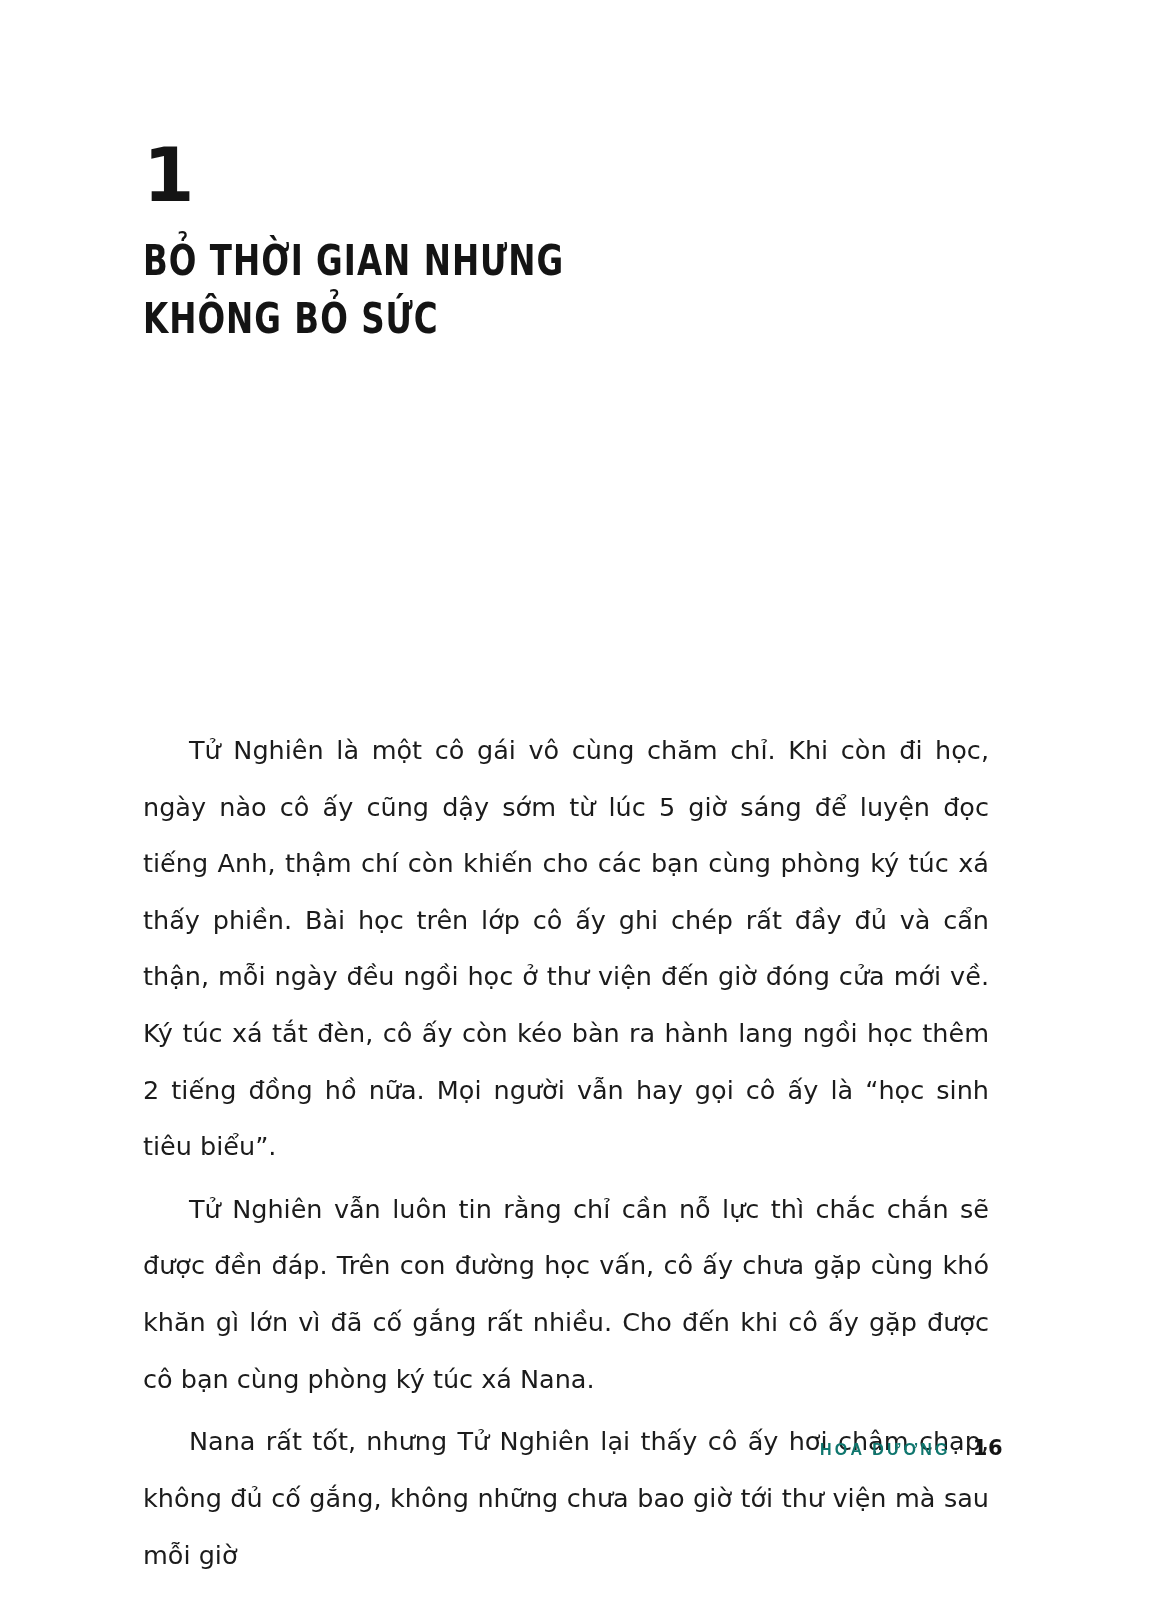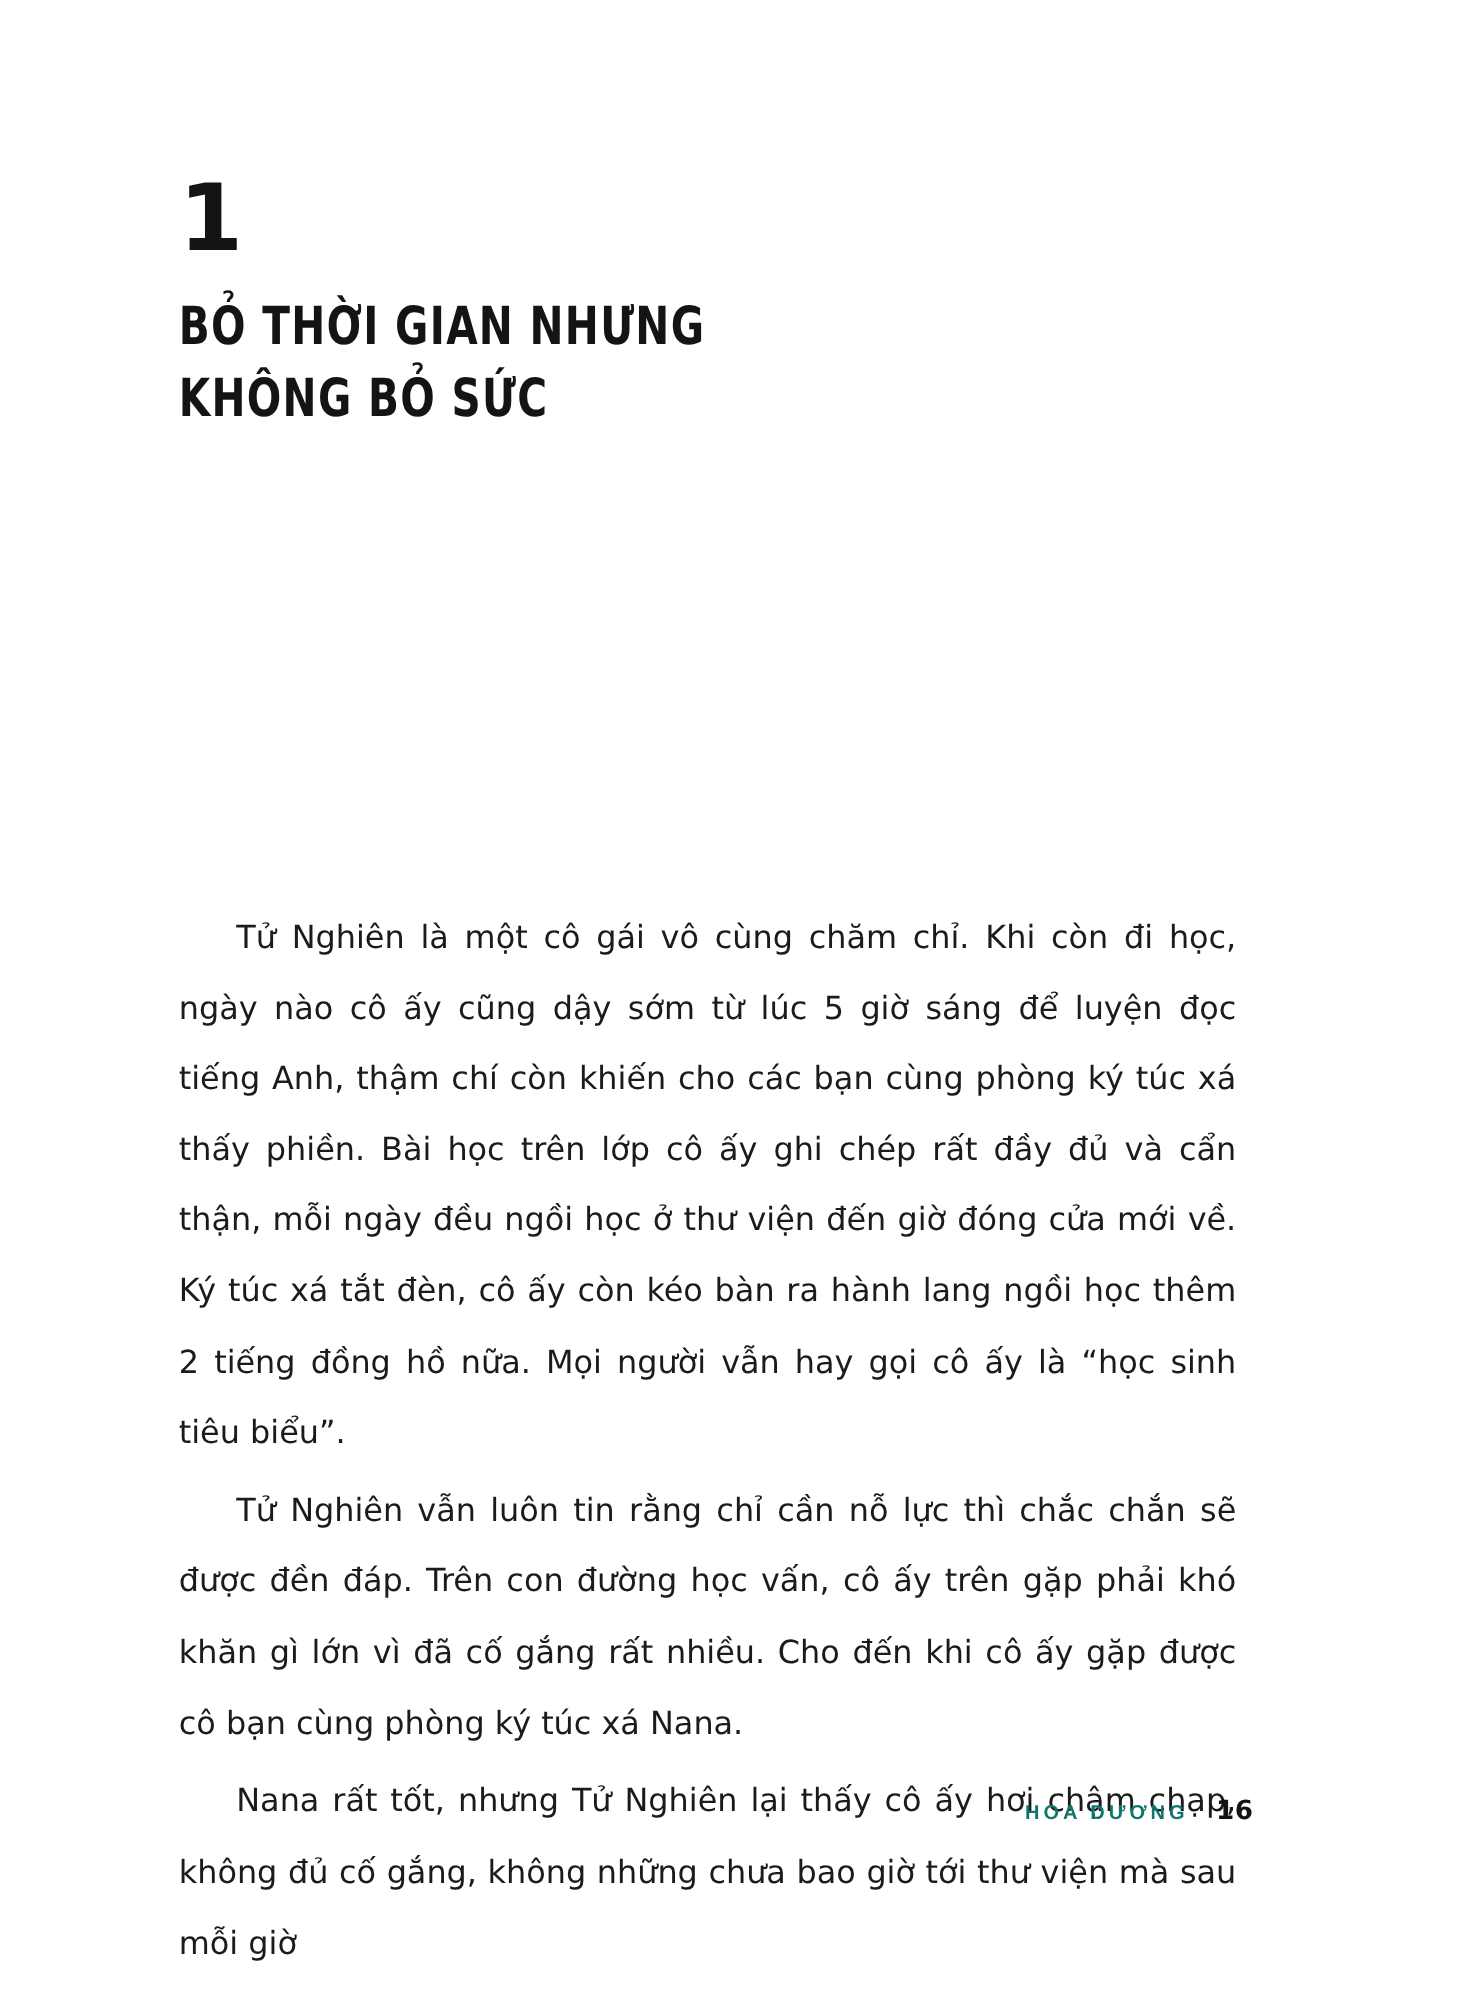--- a/index.html
+++ b/index.html
@@ -132,21 +132,21 @@
       <span class="line">BỎ THỜI GIAN NHƯNG</span>
       <span class="line">KHÔNG BỎ SỨC</span>
     </h1>
 
     <div class="chapter-subtitle">
     </div>
   </div>
 
   <div class="body-text">
     <p>Tử Nghiên là một cô gái vô cùng chăm chỉ. Khi còn đi học, ngày nào cô ấy cũng dậy sớm từ lúc 5 giờ sáng để luyện đọc tiếng Anh, thậm chí còn khiến cho các bạn cùng phòng ký túc xá thấy phiền. Bài học trên lớp cô ấy ghi chép rất đầy đủ và cẩn thận, mỗi ngày đều ngồi học ở thư viện đến giờ đóng cửa mới về. Ký túc xá tắt đèn, cô ấy còn kéo bàn ra hành lang ngồi học thêm 2 tiếng đồng hồ nữa. Mọi người vẫn hay gọi cô ấy là “học sinh tiêu biểu”.</p>
-    <p>Tử Nghiên vẫn luôn tin rằng chỉ cần nỗ lực thì chắc chắn sẽ được đền đáp. Trên con đường học vấn, cô ấy trên gặp phải khó khăn gì lớn vì đã cố gắng rất nhiều. Cho đến khi cô ấy gặp được cô bạn cùng phòng ký túc xá Nana.</p>
+    <p>Tử Nghiên vẫn luôn tin rằng chỉ cần nỗ lực thì chắc chắn sẽ được đền đáp. Trên con đường học vấn, cô ấy chưa gặp cùng khó khăn gì lớn vì đã cố gắng rất nhiều. Cho đến khi cô ấy gặp được cô bạn cùng phòng ký túc xá Nana.</p>
     <p>Nana rất tốt, nhưng Tử Nghiên lại thấy cô ấy hơi chậm chạp, không đủ cố gắng, không những chưa bao giờ tới thư viện mà sau mỗi giờ</p>
   </div>
 
   <div class="footer">
     <span class="footer-label">HOA DƯƠNG</span>
     <span class="footer-page">16</span>
   </div>
 
 </div>
 

